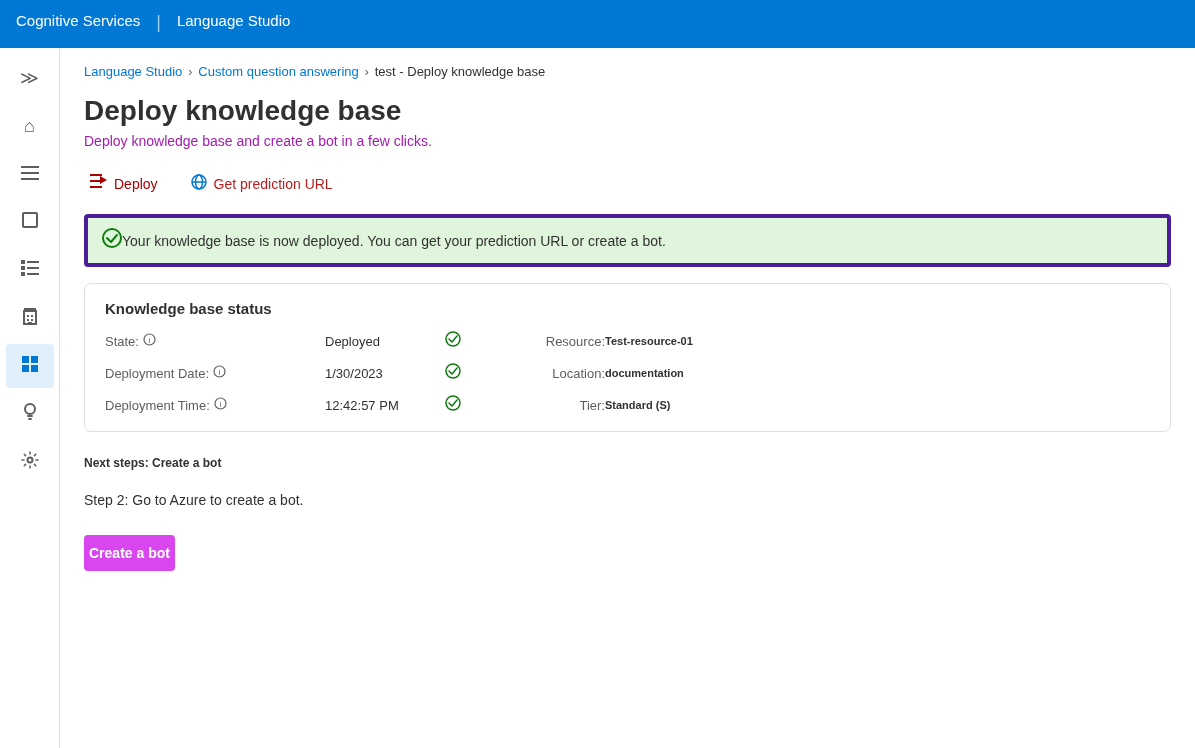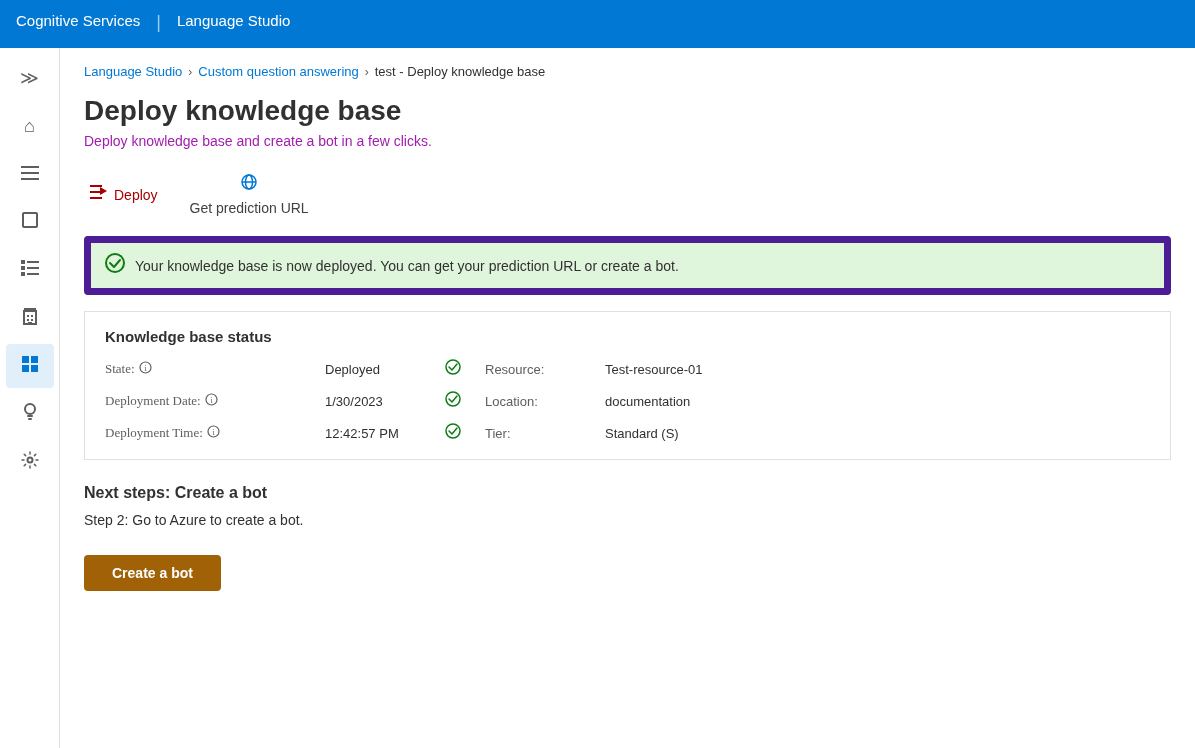--- a/index.html
+++ b/index.html
@@ -118,45 +118,44 @@
       align-items: center;
       gap: 6px;
       background: none;
       border: none;
       color: #a80000;
       font-size: 14px;
       cursor: pointer;
       padding: 4px 6px;
       border-radius: 2px;
     }
-    .action-btn.blue { color: #404040; flex-direction: column; }
+    .action-btn.blue { color: #b91c1c; }
 
     
     .success-banner {
       background: #dff6dd;
-      border: 7px solid #4c1d95;
+      border: 4px solid #4c1d95;
       border-radius: 4px;
       padding: 10px 14px;
       display: flex;
       align-items: center;
-      gap: 10px;
       margin-bottom: 16px;
       font-size: 14px;
       color: #323130;
     }
     .success-icon {
       color: #107c10;
       font-size: 18px;
       flex-shrink: 0;
     }
 
     
     .status-box {
       border: 1px solid #e0e0e0;
-      border-radius: 0;
+      border-radius: 7px;
       padding: 16px 20px;
       margin-bottom: 24px;
     }
     .status-box-title {
       font-size: 15px;
       font-weight: 600;
       color: #323130;
       margin-bottom: 14px;
     }
     .status-grid {
@@ -164,72 +163,72 @@
       grid-template-columns: 220px 120px 40px 120px auto;
       row-gap: 12px;
       align-items: center;
     }
     .status-label {
       color: #605e5c;
       font-size: 13px;
       display: flex;
       align-items: center;
       gap: 4px;
-      font-family: Liberation Serif, serif;
     }
     .status-value {
       font-size: 13px;
       color: #323130;
       font-weight: 500;
     }
     .status-check {
       color: #107c10;
       font-size: 16px;
     }
     .status-key {
       color: #605e5c;
       font-size: 13px;
+      text-align: right;
     }
     .status-val-right {
-      font-size: 13px;
-      color: #323130;
-      font-weight: 400;
+      font-size: 11px;
+      color: #323130;
+      font-weight: 700;
     }
     .info-icon {
       color: #605e5c;
       font-size: 13px;
       cursor: pointer;
     }
 
     
     .next-steps-title {
-      font-size: 16px;
+      font-size: 12px;
       font-weight: 600;
       color: #323130;
-      margin-bottom: 8px;
+      margin-bottom: 20px;
     }
     .step-text {
       font-size: 14px;
       color: #323130;
       margin-bottom: 12px;
       line-height: 1.5;
     }
     .step-link {
       color: #0078d4;
       text-decoration: underline;
       cursor: pointer;
     }
 
     
     .create-bot-btn {
-      background: #a16207;
+      background: #d946ef;
       color: white;
       border: none;
       border-radius: 4px;
-      padding: 10px 28px;
+      padding: 10px 5px;
       font-size: 14px;
       font-weight: 600;
       cursor: pointer;
       margin-top: 12px;
     }
   </style>
 </head>
 <body>
 
 <div class="topbar">

